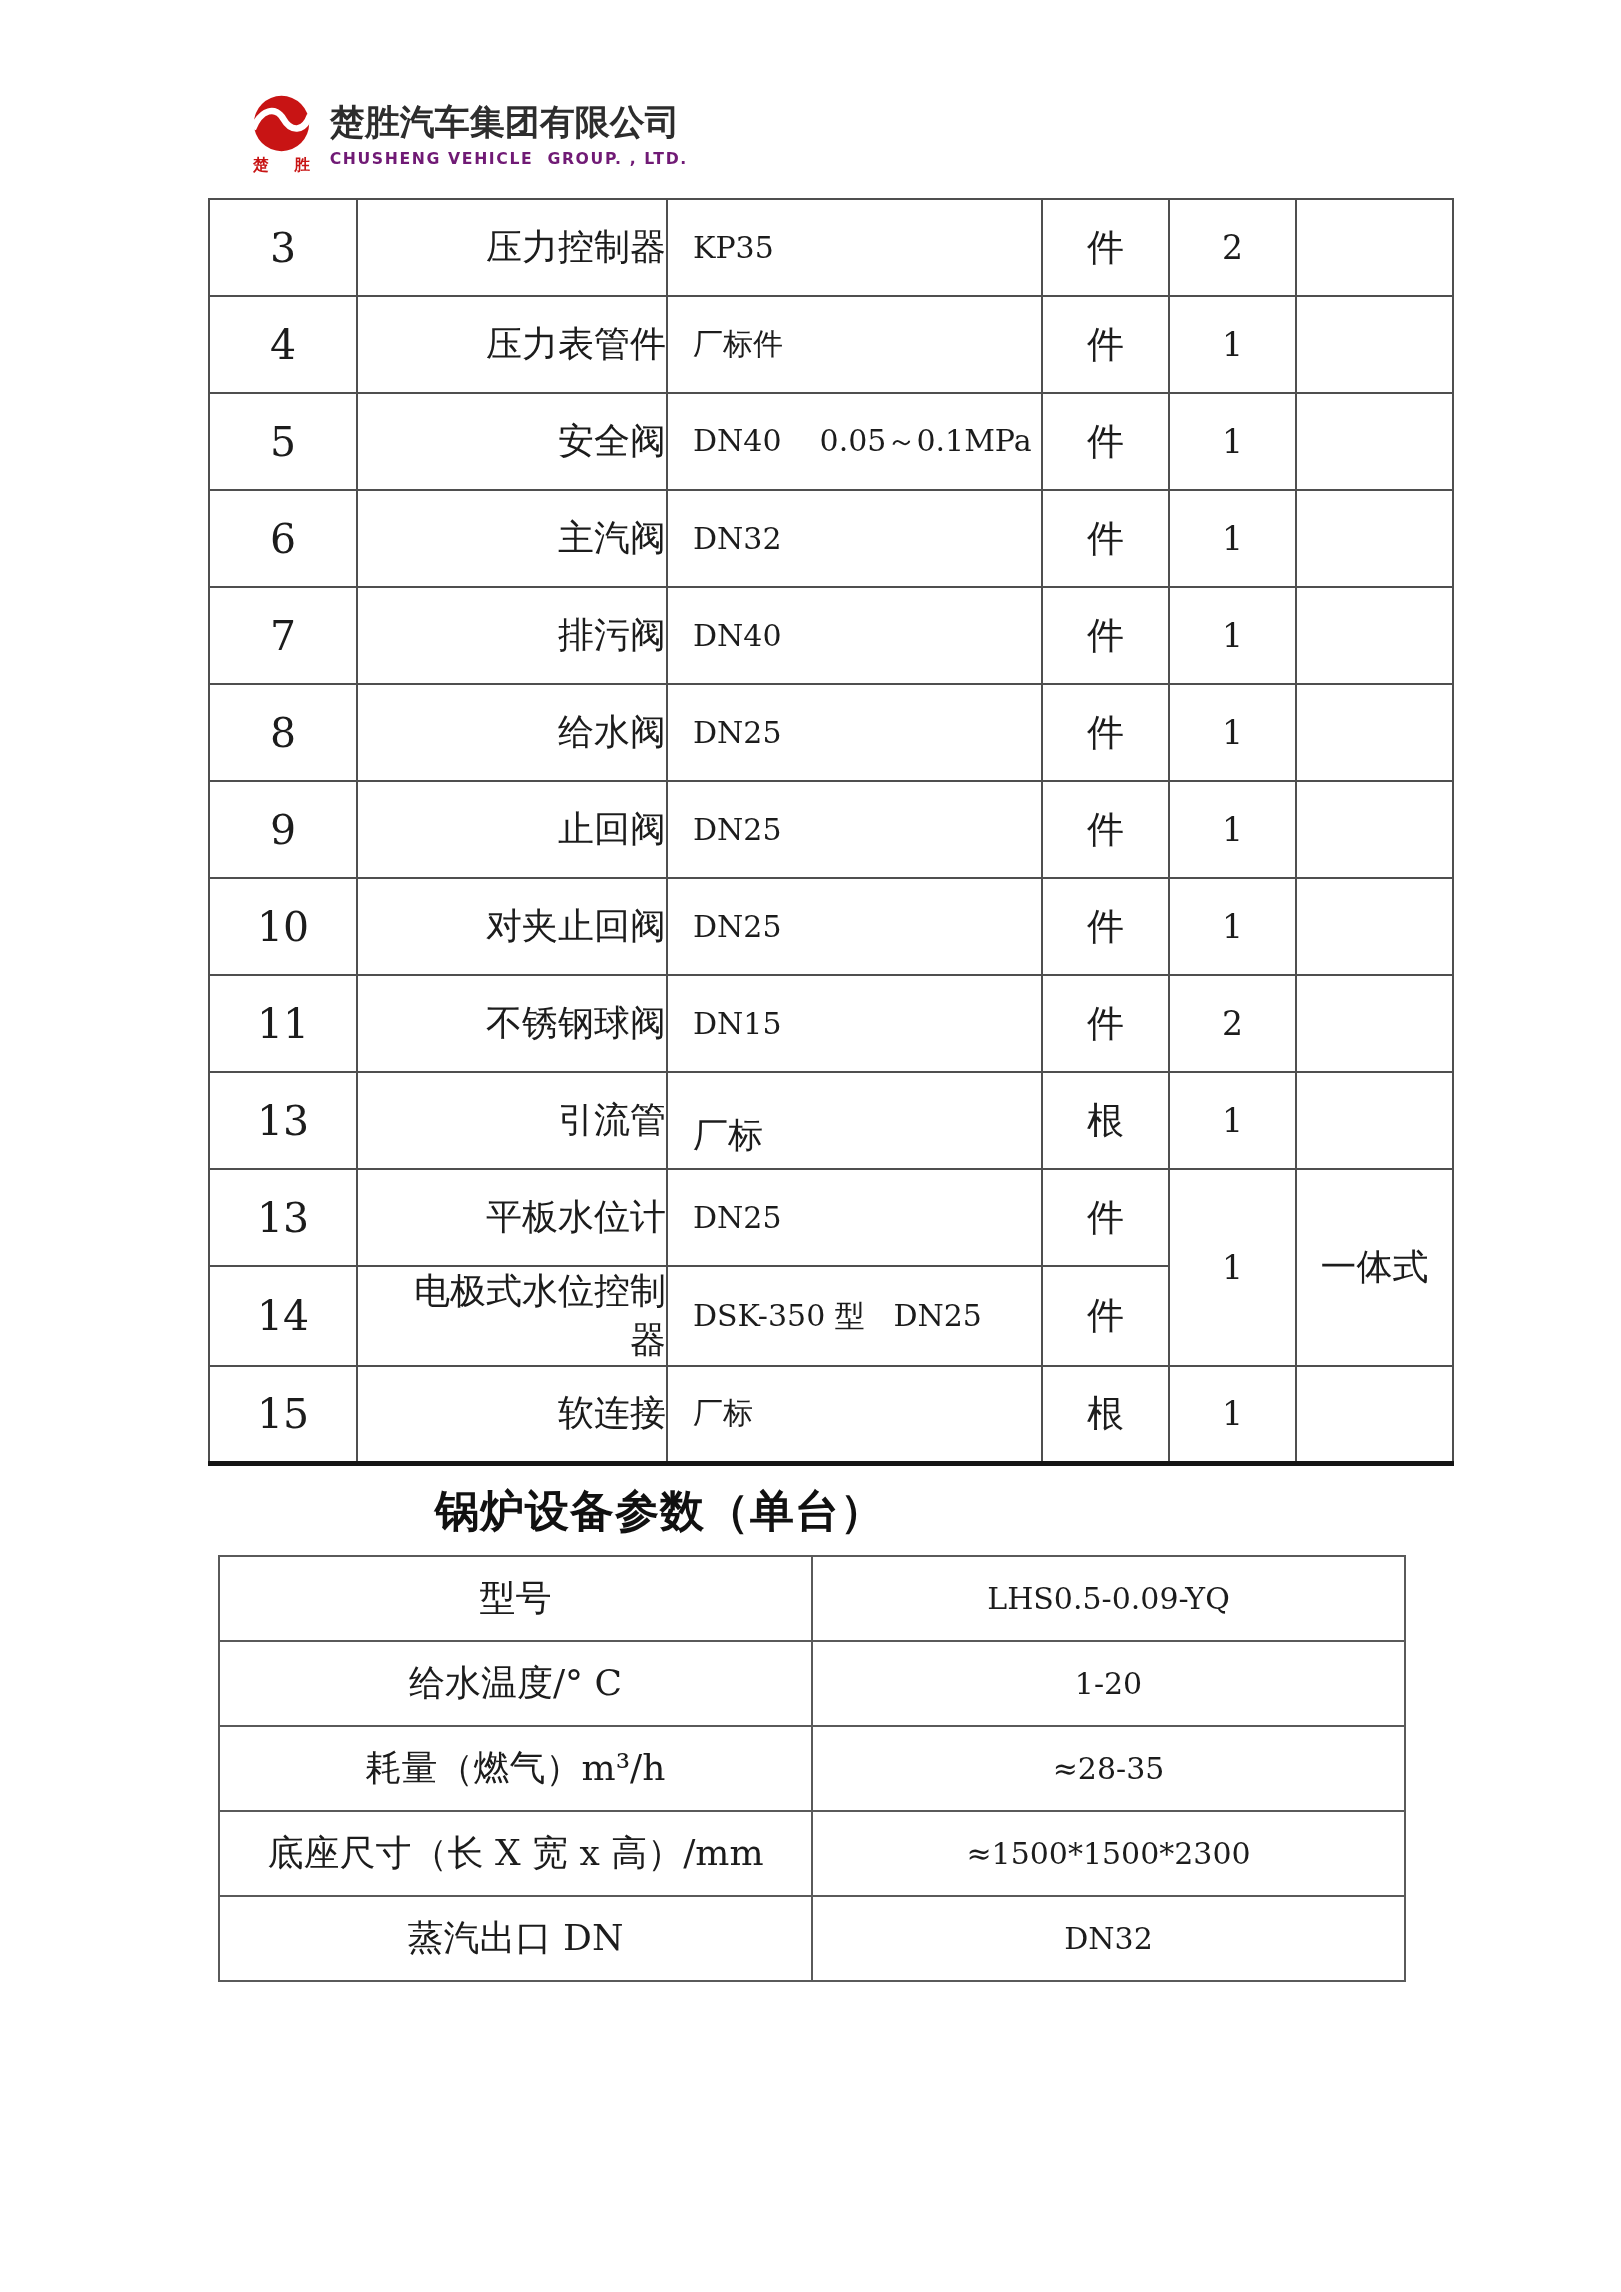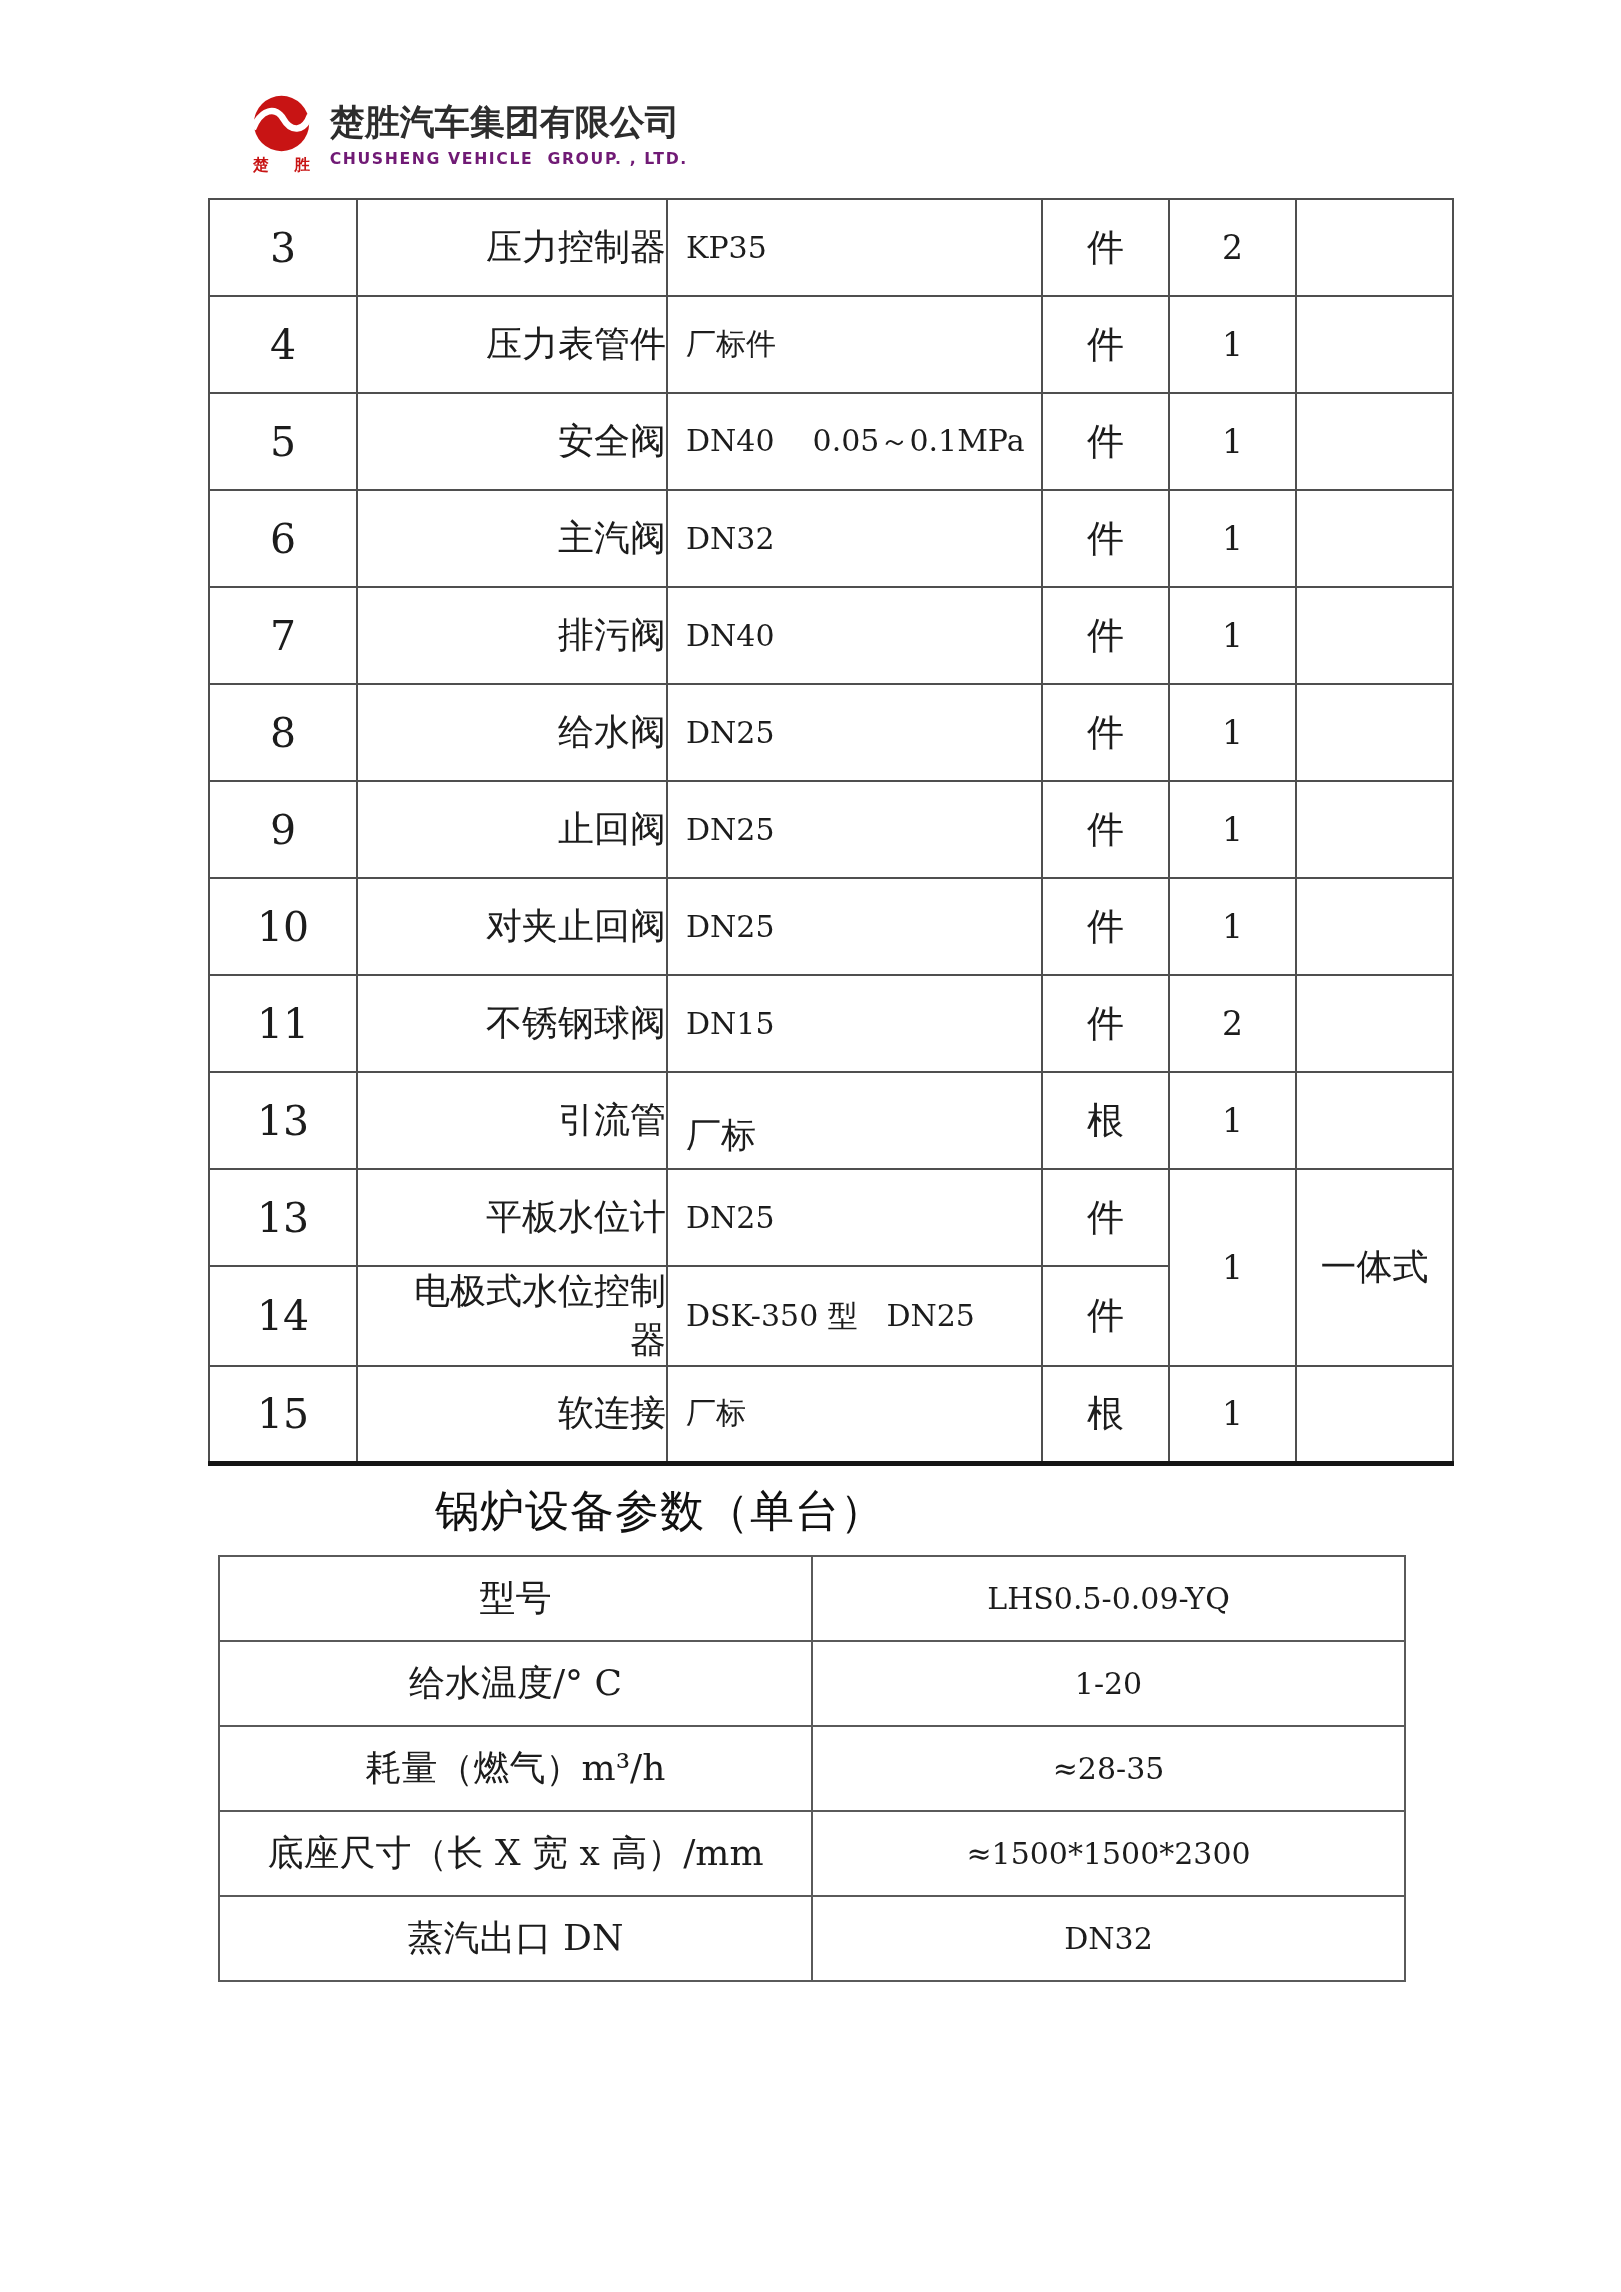--- a/index.html
+++ b/index.html
@@ -37,29 +37,29 @@
   }
   .parts tr{height:97px;}
   .col-no{width:148px;}
   .col-name{width:310px;}
   .col-spec{width:375px;}
   .col-unit{width:127px;}
   .col-qty{width:127px;}
   .col-note{width:157px;}
   .parts td.no{font-size:41px;}
   .parts td.name{text-align:right;padding-left:27.4px;font-size:36px;}
-  .parts td.spec{text-align:left;padding-left:18px;font-size:30px;white-space:pre;}
+  .parts td.spec{text-align:left;padding-left:25px;font-size:30px;white-space:pre;}
   .parts td.qty{font-size:33px;}
   .parts td.note{font-size:36px;}
   .parts td.spec-low{font-size:35px;padding-top:29px;}
 
   
   .section-title{
     position:absolute;left:0;top:1482px;width:1320px;
-    text-align:center;font-size:44px;font-weight:normal;color:#111;
+    text-align:center;font-size:44px;font-weight:bold;color:#111;
     letter-spacing:1px;
   }
 
   
   .params{
     position:absolute;left:218px;top:1555px;width:1186px;
     border:2.9px solid #2a2a2a;
   }
   .params td{
     border:2px solid #5a5a5a;

